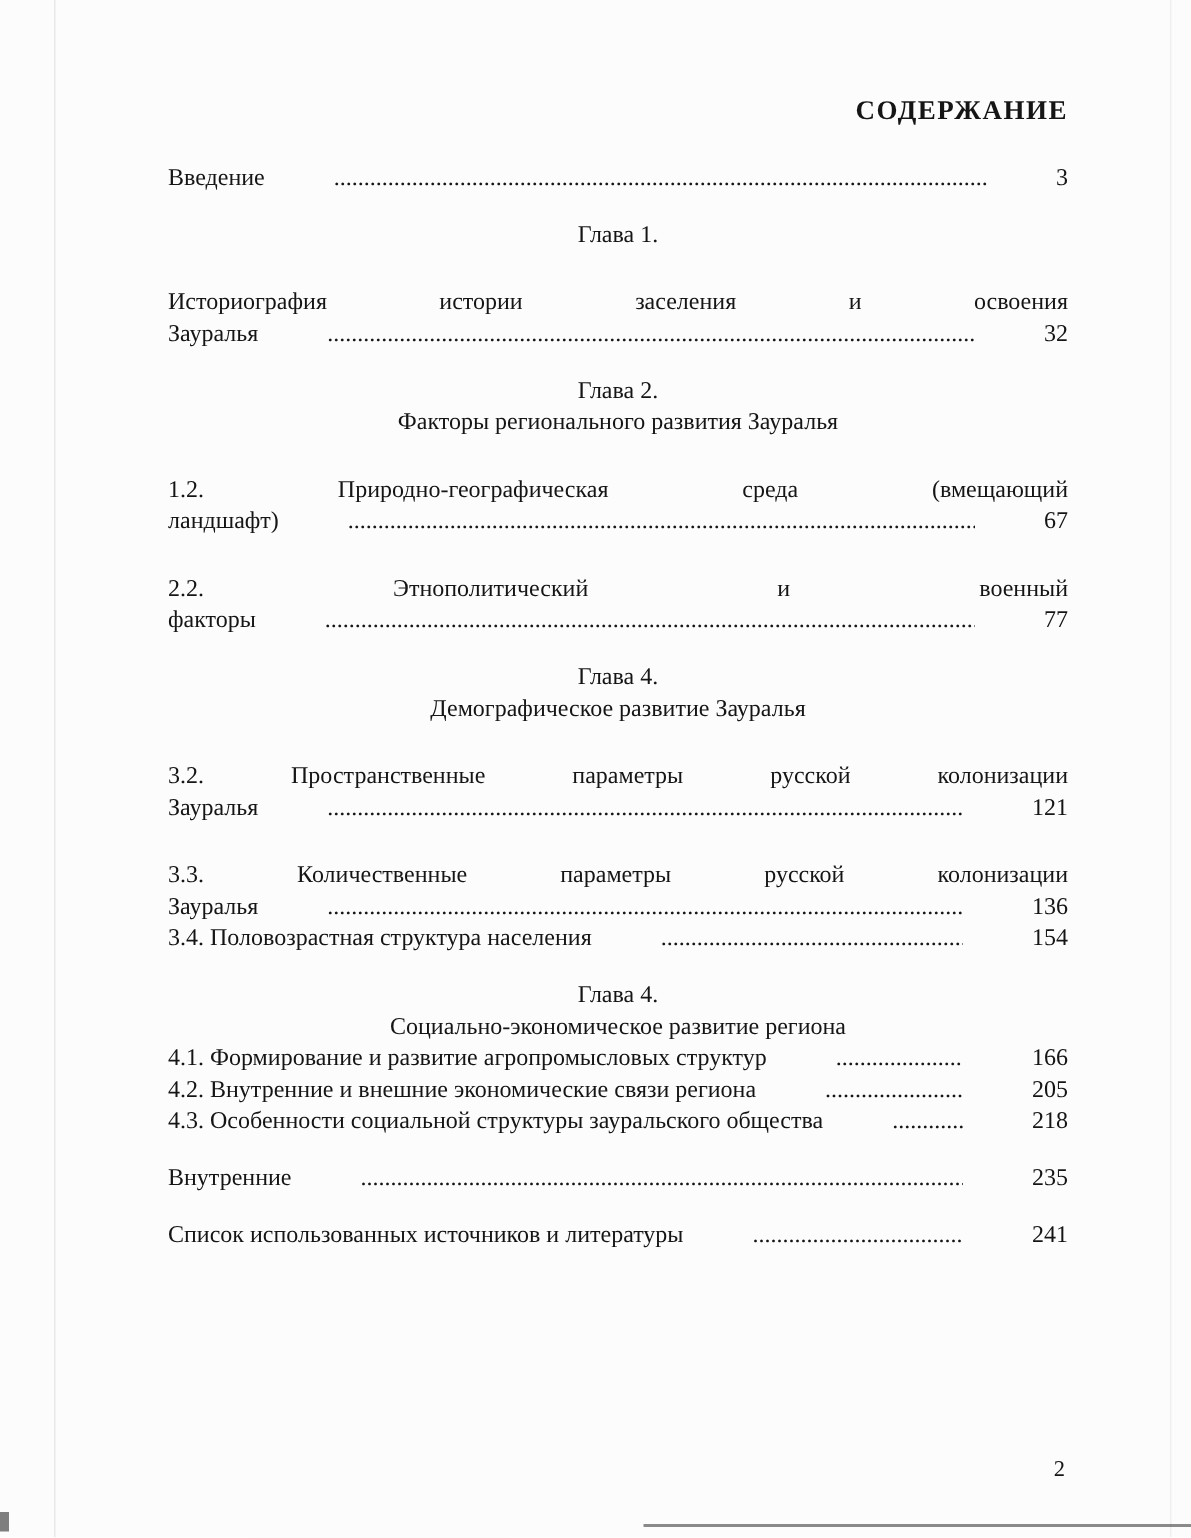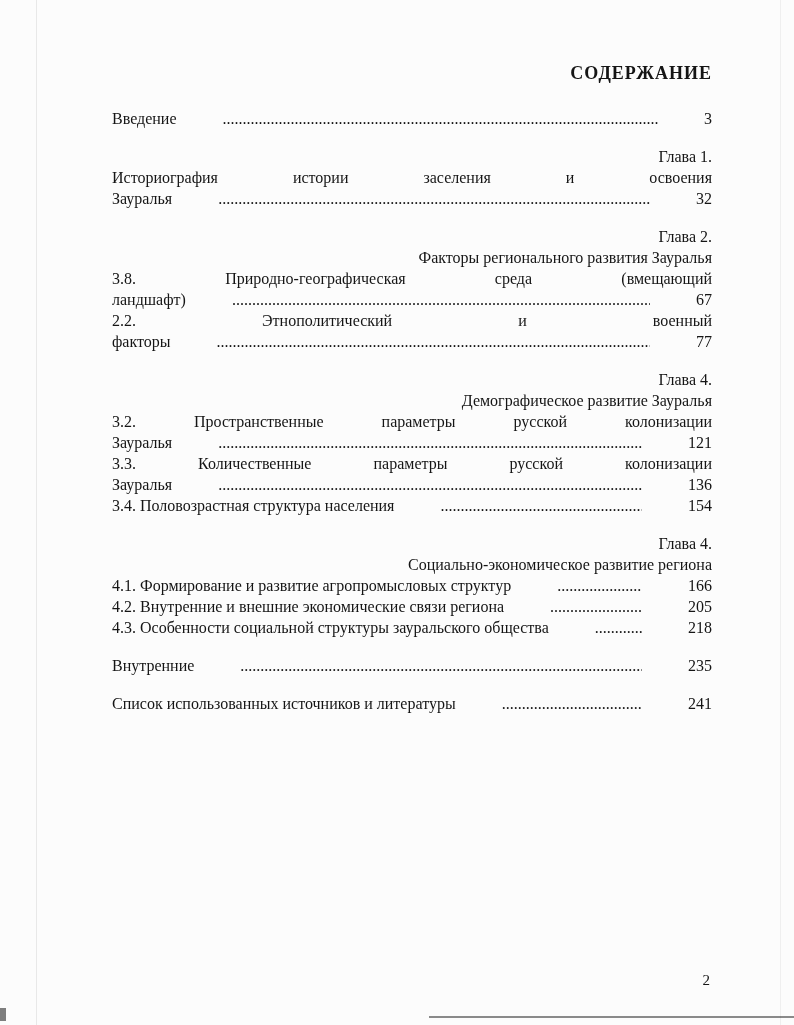--- a/index.html
+++ b/index.html
@@ -25,24 +25,25 @@
     line-height: 22px;
     font-weight: bold;
     letter-spacing: 1px;
   }
   .line {
     font-size: 16px;
     line-height: 21px;
     white-space: normal;
   }
   .line.gap { height: 17px; }
-  .line.plain { text-align: right; }
+  .line.plain { text-align: center; }
   .line.justify {
     text-align: justify;
     text-align-last: justify;
+    margin-top: 24px;
   }
   .line.leader {
     display: flex;
     align-items: baseline;
     gap: 46px;
   }
   .leader-text { white-space: nowrap; flex: 0 0 auto; }
   .leader-dots {
     flex: 1 1 auto;
     overflow: hidden;
@@ -97,21 +98,21 @@
         <div class="line plain">Глава 1.</div>
         <div class="line justify">Историография истории заселения и освоения</div>
         <div class="line leader">
           <span class="leader-text">Зауралья</span>
           <span class="leader-dots"></span>
           <span class="leader-page">32</span>
         </div>
         <div class="line gap"></div>
         <div class="line plain">Глава 2.</div>
         <div class="line plain">Факторы регионального развития Зауралья</div>
-        <div class="line justify">3.8. Природно-географическая среда (вмещающий</div>
+        <div class="line justify">1.2. Природно-географическая среда (вмещающий</div>
         <div class="line leader">
           <span class="leader-text">ландшафт)</span>
           <span class="leader-dots"></span>
           <span class="leader-page">67</span>
         </div>
         <div class="line justify">2.2. Этнополитический и военный</div>
         <div class="line leader">
           <span class="leader-text">факторы</span>
           <span class="leader-dots"></span>
           <span class="leader-page">77</span>

